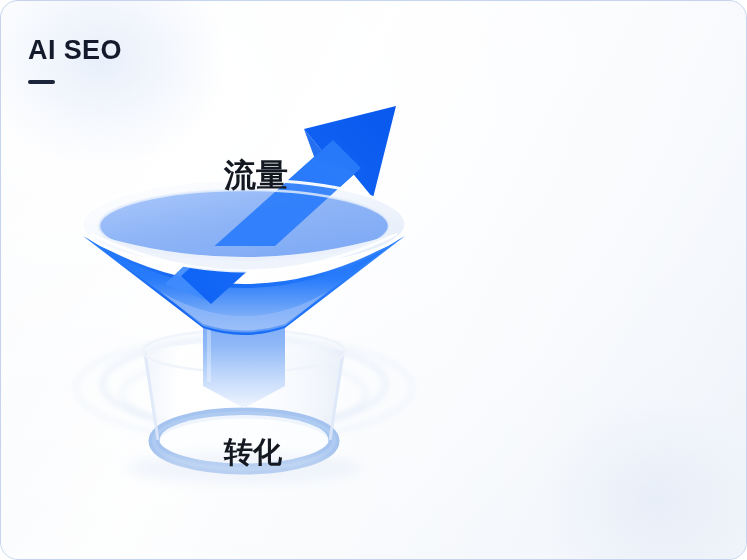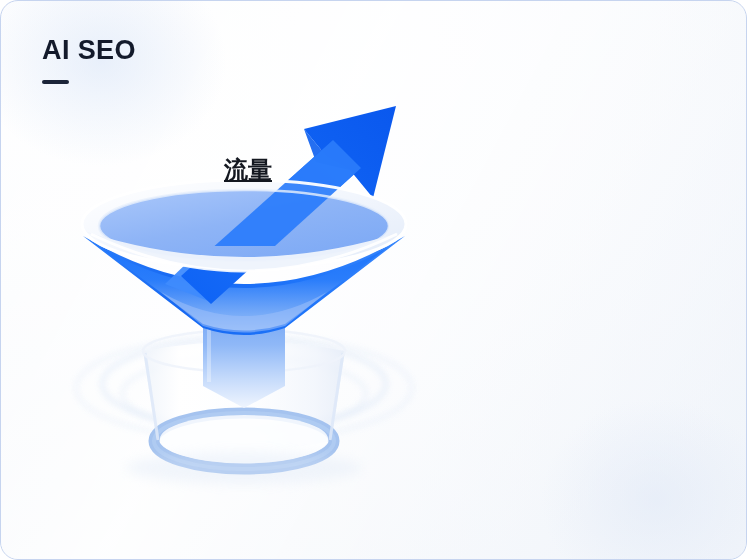--- a/index.html
+++ b/index.html
@@ -44,21 +44,21 @@
     position: absolute;
     right: -70px; bottom: -80px;
     width: 320px; height: 280px;
     background: radial-gradient(closest-side, rgba(222,231,246,0.5), rgba(222,231,246,0) 72%);
     pointer-events: none;
   }
 
   
   #header {
     position: absolute;
-    left: 41px;
+    left: 27px;
     top: 36px;
   }
   #title {
     font-size: 27px;
     font-weight: bold;
     letter-spacing: 0.4px;
     color: #131a2b;
     line-height: 1;
     white-space: nowrap;
   }
@@ -95,22 +95,21 @@
   
   .graphic-label {
     position: absolute;
     font-weight: bold;
     color: #141820;
     white-space: nowrap;
   }
   #label-traffic {
     left: 223px;
     top: 153px;
-    font-size: 24px;
-    text-decoration: underline;
+    font-size: 32px;
   }
   #label-conversion {
     left: 223px;
     top: 432px;
     font-size: 29px;
   }
 </style>
 </head>
 <body>
 
@@ -266,14 +265,15 @@
                  Q183,186 26,136 Z" fill="#eef4fc" opacity="0.96"></path>
         <path d="M30,138 Q183,212 336,138" stroke="#ffffff" stroke-width="3" fill="none" opacity="0.9"></path>
       </g>
 
       <ellipse cx="183" cy="372" rx="118" ry="16" fill="#dbe6f6" opacity="0.35" filter="url(#bigBlur)"></ellipse>
     </svg>
   </div>
 
   <div class="graphic-label" id="label-traffic">流量</div>
 
+  <div class="graphic-label" id="label-conversion">转化</div>
 
 </div>
 
 </body></html>

